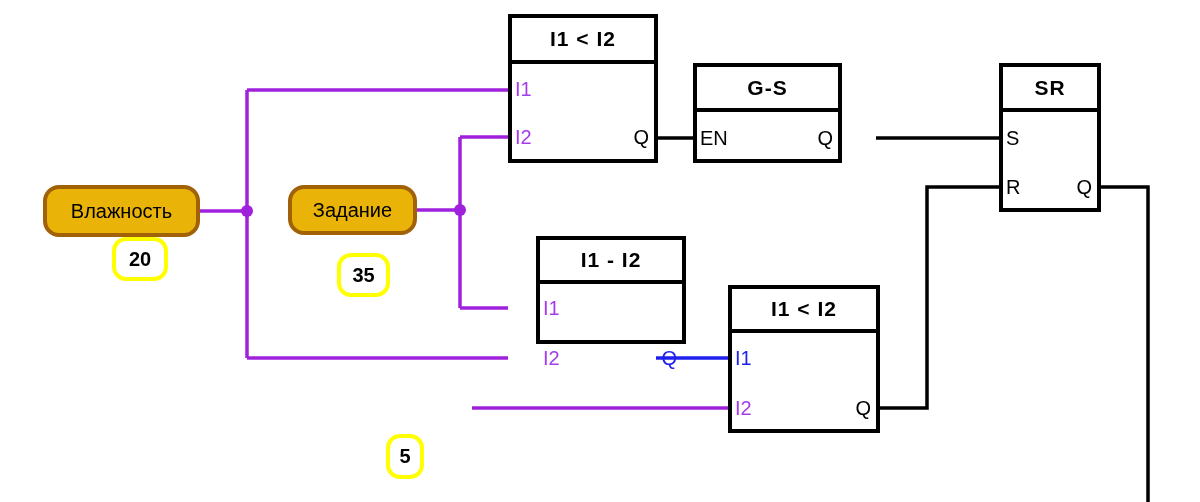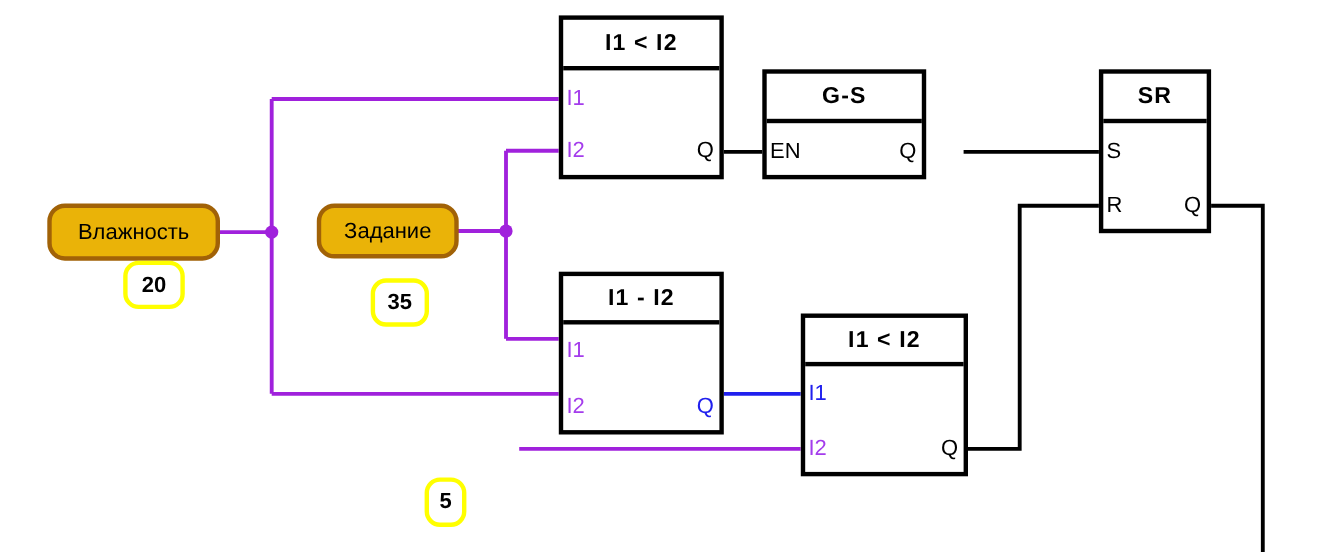--- a/index.html
+++ b/index.html
@@ -132,21 +132,21 @@
     <div class="fb-header" style="height:45px;">
       <span>SR</span>
     </div>
     <div class="fb-body">
       <span class="pin pin-left pin-black" style="top:26px;">S</span>
       <span class="pin pin-left pin-black" style="top:75px;">R</span>
       <span class="pin pin-right pin-black" style="top:75px;">Q</span>
     </div>
   </div>
 
-  <div class="fb" style="left:508px;top:236px;width:150px;height:148px;margin-top:11px;">
+  <div class="fb" style="left:536px;top:236px;width:150px;height:108px;">
     <div class="fb-header" style="height:44px;">
       <span>I1 - I2</span>
     </div>
     <div class="fb-body">
       <span class="pin pin-left pin-purple" style="top:24px;">I1</span>
       <span class="pin pin-left pin-purple" style="top:74px;">I2</span>
       <span class="pin pin-right pin-blue" style="top:74px;">Q</span>
     </div>
   </div>
 

